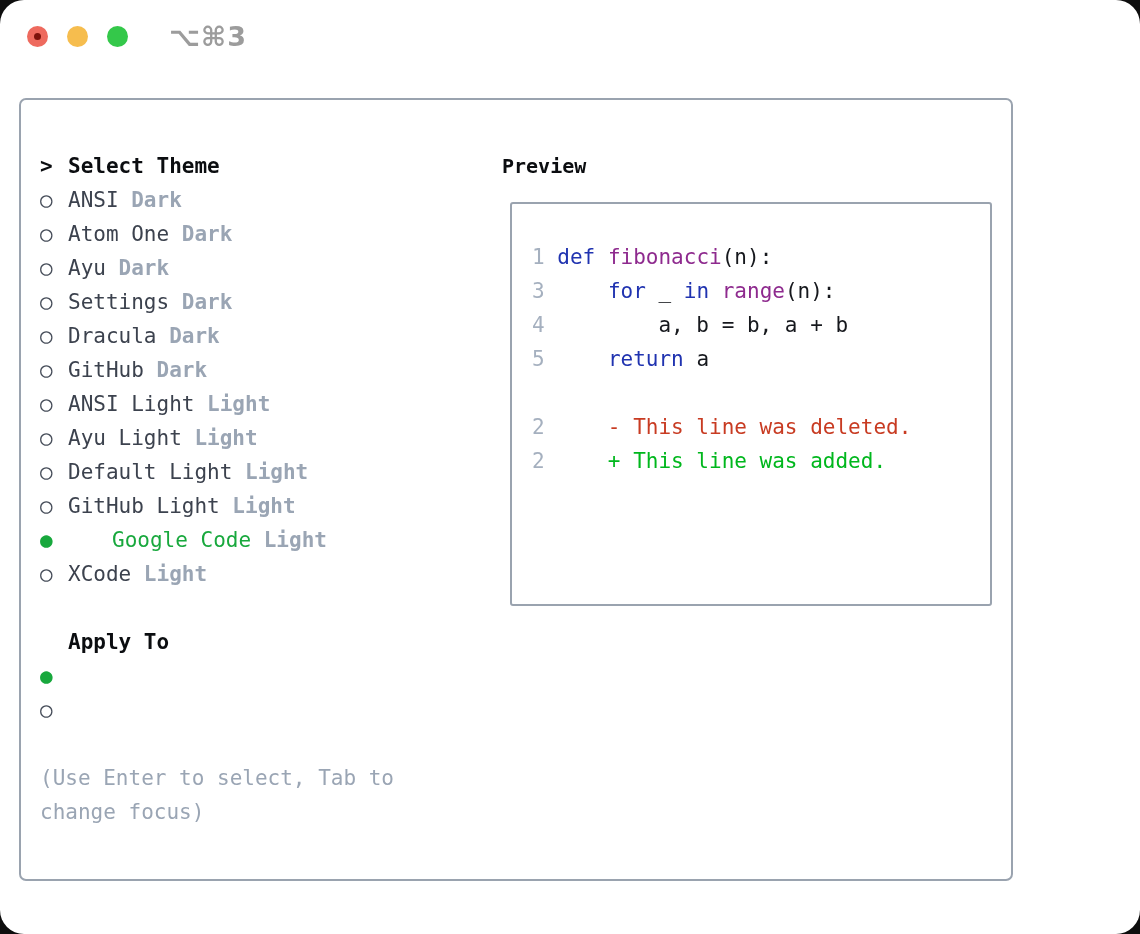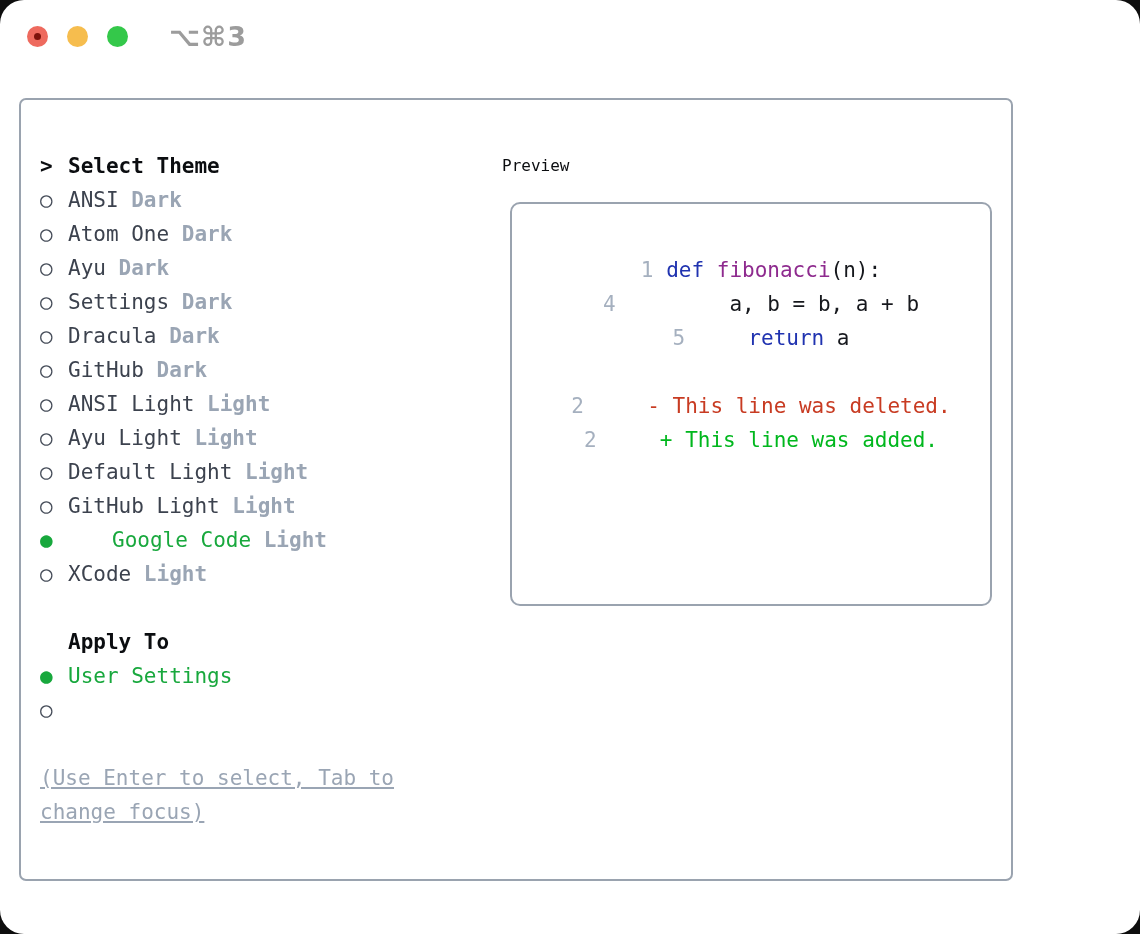--- a/index.html
+++ b/index.html
@@ -37,27 +37,27 @@
   .row.hdr{font-weight:700; color:var(--header,#0b0d10);}
   .row.hdr .marker{color:var(--header,#0b0d10);}
   .theme-name{color:var(--dark,#3c424e);}
   .theme-name.sel{color:var(--accent,#18a83d);margin-left:44px;}
   .variant{color:var(--muted,#9aa5b4);font-weight:bold;}
   .opt-label{color:var(--dark,#3c424e);}
   .opt-label.sel{color:var(--accent,#18a83d);}
   .spacer{height:34px;}
   ul{list-style:none; margin:0; padding:0;}
   li{cursor:pointer;}
-  .hint{color:var(--muted,#9aa5b4); white-space:normal; width:405px;text-decoration:underline;}
+  .hint{color:var(--muted,#9aa5b4); white-space:normal; width:405px;}
   
   .preview-title{position:absolute; left:481px; top:49px; height:34px; line-height:34px;
-                 font-size:16px; font-weight:400; color:var(--header,#0b0d10);}
+                 font-size:20px; font-weight:700; color:var(--header,#0b0d10);}
   .preview-box{position:absolute; left:489px; top:102px; width:482px; height:404px;
-               box-sizing:border-box; border:2px solid var(--border,#9aa3af); border-radius:10px;
-               padding:49px 0 0 20px; overflow:hidden; background:#fff;text-align:center;}
+               box-sizing:border-box; border:2px solid var(--border,#9aa3af); border-radius:3px;
+               padding:36px 0 0 20px; overflow:hidden; background:#fff;}
   .pline{height:34px; line-height:34px; font-size:21px; white-space:pre;}
   .tok-ln{color:var(--ln,#a5b0bf);}
   .tok-kw{color:var(--kw,#2033b0);}
   .tok-fn{color:var(--fn,#8e2a8e);}
   .tok-nm{color:var(--nm,#0e7575);}
   .tok-pl{color:var(--pl,#16181d);}
   .tok-ctx{color:var(--ctx,#8f959d);}
   .tok-del{color:var(--del,#c83b22);}
   .tok-add{color:var(--add,#00b71d);}
 </style>
@@ -100,32 +100,33 @@
           </ul>
 
         <div class="spacer"></div>
 
         <div class="row hdr">
           <span class="marker"></span>
           <span>Apply To</span>
         </div>
 
         <ul id="apply-list">
-            <li class="row"><span class="marker sel">●</span><span class="opt-label sel">User Settings</span></li>
+            <li class="row"><span class="marker sel">●</span></li>
             <li class="row"><span class="marker">○</span></li>
           </ul>
 
         <div class="spacer"></div>
 
         <div class="hint">(Use Enter to select, Tab to change focus)</div>
       </div>
 
       <div class="preview-title">Preview</div>
       <div class="preview-box" id="preview-box">
           <div class="pline"><span class="tok-ln">1</span><span class="tok-pl"> </span><span class="tok-kw">def</span><span class="tok-pl"> </span><span class="tok-fn">fibonacci</span><span class="tok-pl">(n):</span></div>
+          <div class="pline"><span class="tok-ln">3</span><span class="tok-pl">     </span><span class="tok-kw">for</span><span class="tok-pl"> _ </span><span class="tok-kw">in</span><span class="tok-pl"> </span><span class="tok-fn">range</span><span class="tok-pl">(n):</span></div>
           <div class="pline"><span class="tok-ln">4</span><span class="tok-pl">         a, b = b, a + b</span></div>
           <div class="pline"><span class="tok-ln">5</span><span class="tok-pl">     </span><span class="tok-kw">return</span><span class="tok-pl"> a</span></div>
           <div class="pline"></div>
           <div class="pline"><span class="tok-ln">2</span><span class="tok-del">     - This line was deleted.</span></div>
           <div class="pline"><span class="tok-ln">2</span><span class="tok-add">     + This line was added.</span></div>
         </div>
 
     </div>
   </div>
 </div>

